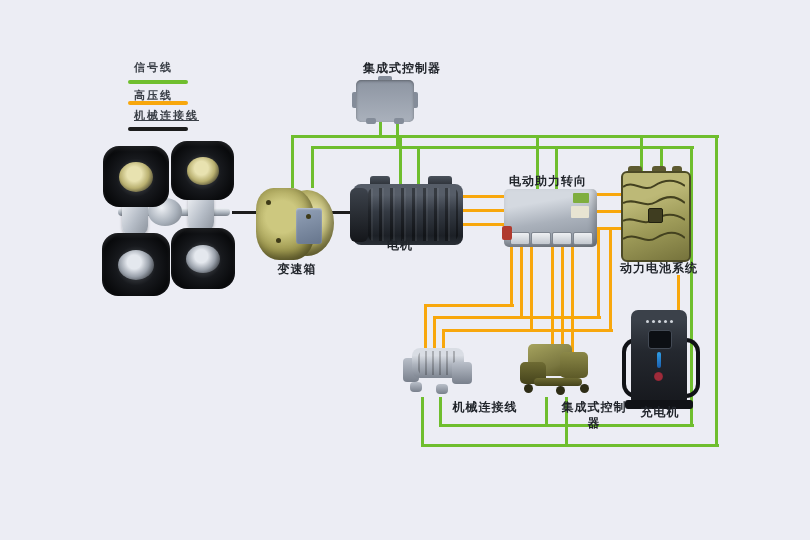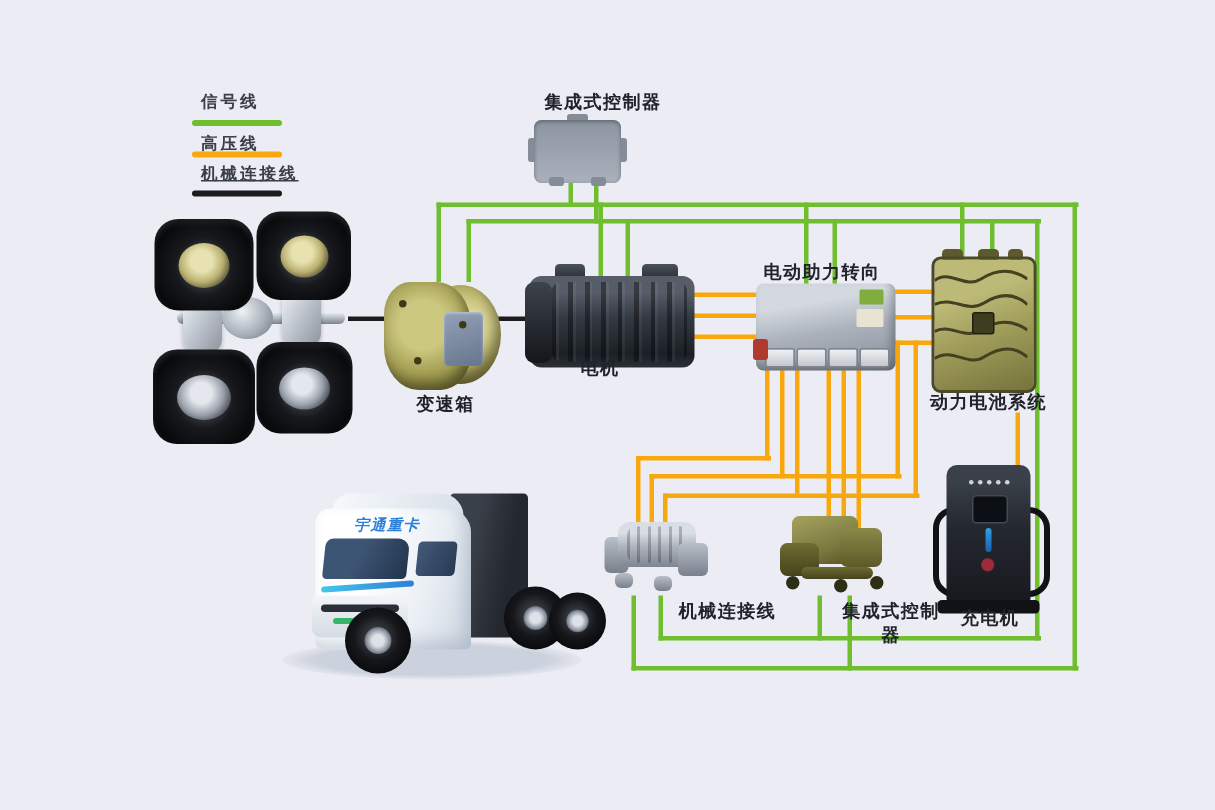--- a/index.html
+++ b/index.html
@@ -248,36 +248,14 @@
     <div class="chg-cable r" style="left:678px;top:338px;"></div>
     <div class="chg-body" style="left:631px;top:310px;width:56px;height:92px;"></div>
     <div class="chg-dots" style="left:646px;top:320px;"></div>
     <div class="chg-screen" style="left:648px;top:330px;width:22px;height:17px;"></div>
     <div class="chg-light" style="left:657px;top:352px;width:4px;height:16px;"></div>
     <div class="chg-emblem" style="left:654px;top:372px;width:9px;height:9px;"></div>
     <div class="chg-base" style="left:625px;top:400px;width:68px;height:9px;"></div>
   </div>
   <div class="lbl" style="left:636px;top:404px;width:48px;">充电机</div>
 
-  <div class="abs" style="left:170px;top:315px;width:235px;height:150px;">
-    <div class="truck-shadow" style="left:18px;top:112px;width:200px;height:26px;"></div>
-    <div class="truck-box" style="left:130px;top:14px;width:52px;height:96px;"></div>
-    <div class="truck-roof" style="left:52px;top:14px;width:88px;height:20px;"></div>
-    <div class="truck-cab" style="left:40px;top:24px;width:104px;height:94px;"></div>
-    <div class="truck-brand" style="left:66px;top:28px;">宇通重卡</div>
-    <div class="truck-windshield" style="left:46px;top:44px;width:56px;height:27px;"></div>
-    <div class="truck-window" style="left:108px;top:46px;width:26px;height:23px;"></div>
-    <div class="truck-accent" style="left:44px;top:74px;width:62px;height:4px;"></div>
-    <div class="truck-grille" style="left:38px;top:82px;width:64px;height:28px;"></div>
-    <div class="truck-grille-slot" style="left:44px;top:88px;width:52px;height:5px;"></div>
-    <div class="truck-badge" style="left:52px;top:97px;width:24px;height:4px;"></div>
-    <div class="wheel" style="left:60px;top:90px;width:44px;height:44px;">
-        <div class="hub2" style="width:18px;height:18px;"></div>
-      </div>
-    <div class="wheel" style="left:166px;top:76px;width:42px;height:42px;">
-        <div class="hub2" style="width:16px;height:16px;"></div>
-      </div>
-    <div class="wheel" style="left:196px;top:80px;width:38px;height:38px;">
-        <div class="hub2" style="width:15px;height:15px;"></div>
-      </div>
-  </div>
 
 </div>
 
 </body></html>

